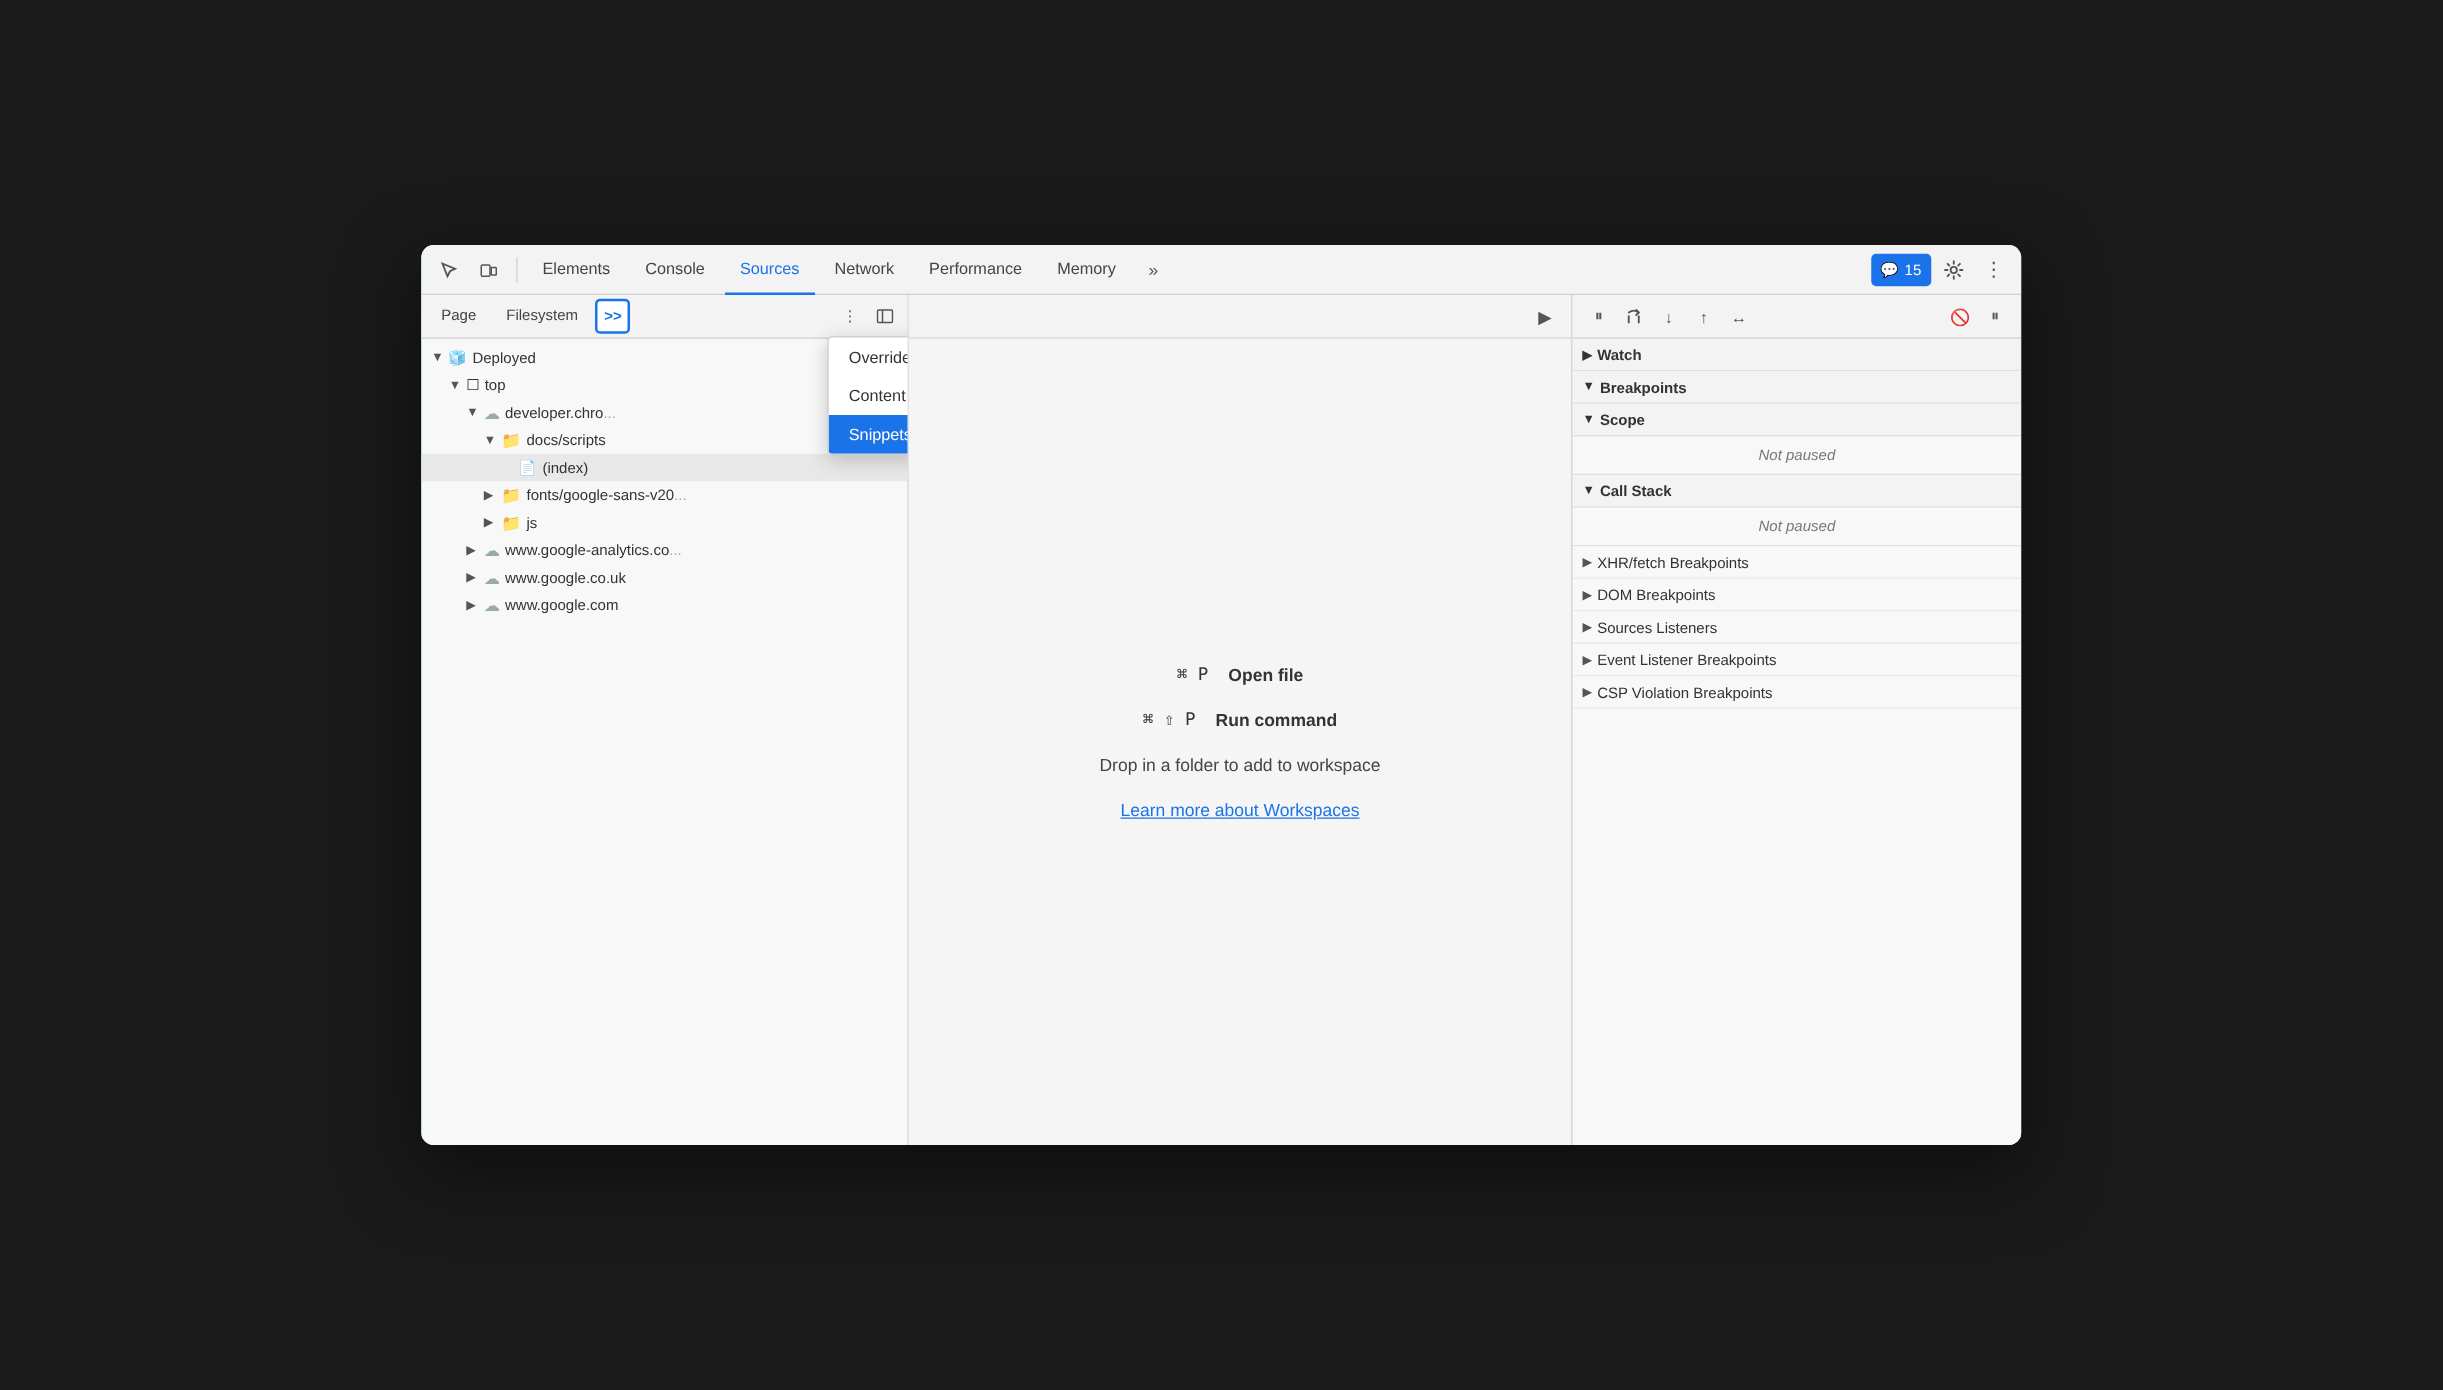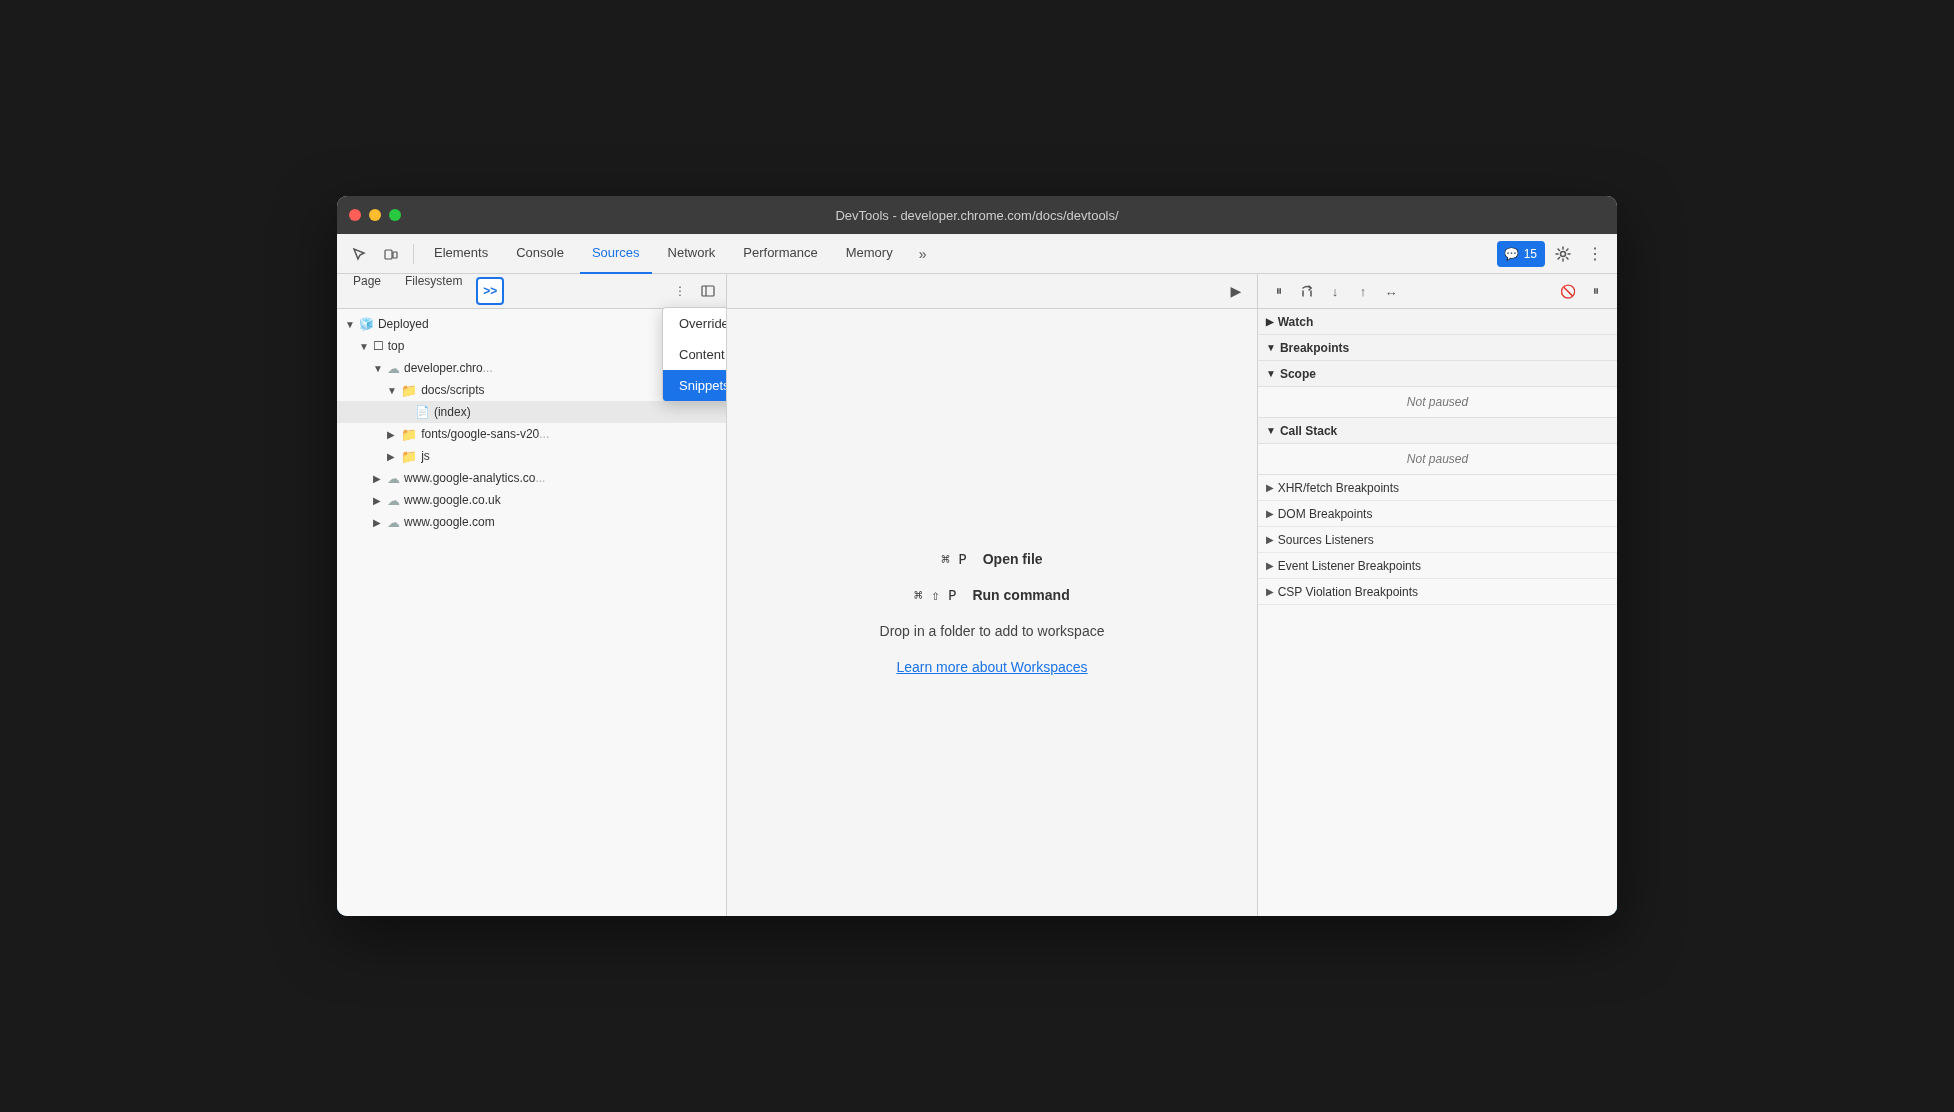--- a/index.html
+++ b/index.html
@@ -145,20 +145,21 @@
       border-bottom: 1px solid #d0d0d0;
       background: #f3f3f3;
       padding: 0 6px;
       gap: 4px;
       position: relative;
     }
     .source-tab {
       padding: 0 10px;
       height: 35px;
       display: flex;
+      align-items: center;
       font-size: 12px;
       color: #444;
       cursor: pointer;
       border-bottom: 2px solid transparent;
     }
     .sources-tabs-icons {
       display: flex;
       gap: 4px;
       margin-left: auto;
     }
@@ -359,28 +360,20 @@
     
     .icon-cloud { color: #9aa; font-size: 13px; }
     .icon-folder { color: #3b78e7; font-size: 13px; }
     .icon-file { color: #888; font-size: 12px; }
   </style>
 </head>
 <body>
 
 <div class="window">
 
-  <div class="title-bar">
-    <div class="traffic-lights">
-      <div class="traffic-light close"></div>
-      <div class="traffic-light minimize"></div>
-      <div class="traffic-light maximize"></div>
-    </div>
-    <span class="title-bar-text">DevTools - developer.chrome.com/docs/devtools/</span>
-  </div>
 
   <div class="devtools-body">
 
     <div class="top-toolbar">
       <button class="toolbar-icon-btn" title="Inspect element">
         <svg width="14" height="14" viewBox="0 0 14 14" fill="none">
           <path d="M2 2L6 12L8 8L12 6Z" stroke="#555" stroke-width="1.5" fill="none"></path>
         </svg>
       </button>
       <button class="toolbar-icon-btn" title="Toggle device toolbar">

